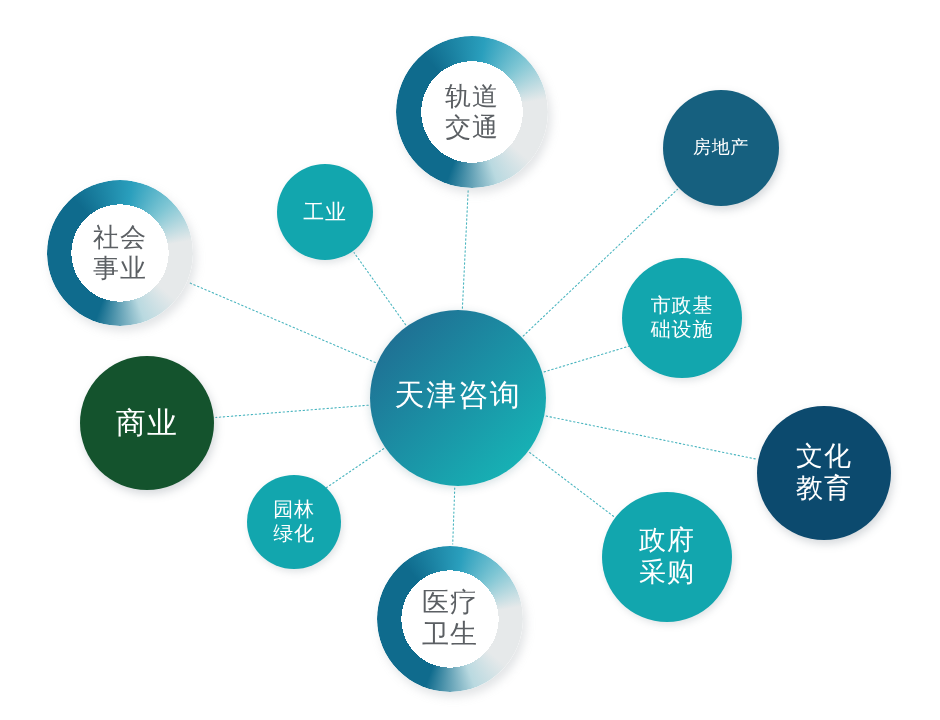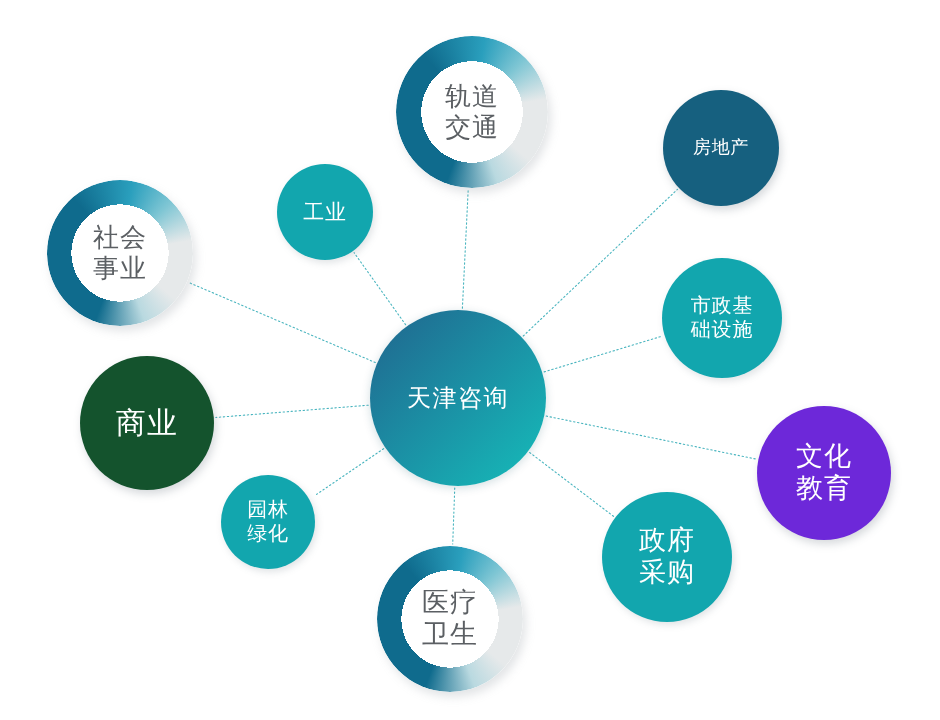--- a/index.html
+++ b/index.html
@@ -82,48 +82,48 @@
       <line x1="529.6281726023401" y1="452.49224614245014" x2="613.6768048404801" y2="516.4335500939537" stroke="#2aa8b4" stroke-width="1.1" stroke-dasharray="1.4 2.6" stroke-linecap="round" opacity="0.85"></line>
       <line x1="454.7442138991253" y1="487.94109103666324" x2="452.71315508406224" y2="544.0490908027806" stroke="#2aa8b4" stroke-width="1.1" stroke-dasharray="1.4 2.6" stroke-linecap="round" opacity="0.85"></line>
       <line x1="383.6222514152513" y1="448.67494958521337" x2="316.4945520072521" y2="494.41030522582827" stroke="#2aa8b4" stroke-width="1.1" stroke-dasharray="1.4 2.6" stroke-linecap="round" opacity="0.85"></line>
       <line x1="368.2893831171525" y1="405.2114643796501" x2="215.77813961018308" y2="417.47121064226826" stroke="#2aa8b4" stroke-width="1.1" stroke-dasharray="1.4 2.6" stroke-linecap="round" opacity="0.85"></line>
       <line x1="375.2896097408279" y1="362.51773198940845" x2="188.92532521597673" y2="282.56855667549297" stroke="#2aa8b4" stroke-width="1.1" stroke-dasharray="1.4 2.6" stroke-linecap="round" opacity="0.85"></line>
       <line x1="405.6513369904553" y1="324.7905915806368" x2="354.08259056085814" y2="252.6718935663129" stroke="#2aa8b4" stroke-width="1.1" stroke-dasharray="1.4 2.6" stroke-linecap="round" opacity="0.85"></line>
     </svg>
 
   <div id="nodes-layer">
       <div class="node center" style="left: 370px; top: 310px; width: 176px; height: 176px; background: linear-gradient(135deg, rgb(31, 111, 147) 0%, rgb(31, 111, 147) 12%, rgb(27, 143, 164) 48%, rgb(23, 176, 180) 85%, rgb(23, 176, 180) 100%);">
-        <span class="label" style="font-size: 24px;">天津咨询</span>
+        <span class="label" style="font-size: 30px; font-family: Liberation Mono, monospace;">天津咨询</span>
       </div>
       <div class="node outline" style="left: 396px; top: 36px; width: 152px; height: 152px; background: rgb(255, 255, 255); box-shadow: rgba(150, 158, 165, 0.28) 3px 5px 10px;">
         <span class="ring" style="background: conic-gradient(from 200deg, rgb(15, 107, 141) 0deg, rgb(15, 107, 141) 120deg, rgb(42, 159, 189) 170deg, rgb(127, 198, 212) 205deg, rgb(230, 233, 234) 240deg, rgb(230, 233, 234) 290deg, rgb(185, 217, 224) 320deg, rgb(15, 107, 141) 360deg); mask: radial-gradient(circle, transparent calc(50% - 3px), rgb(0, 0, 0) calc(50% - 3px));"></span>
         <span class="label" style="font-size: 26px;">轨道
 交通</span>
       </div>
       <div class="node filled shadowed" style="left: 663px; top: 90px; width: 116px; height: 116px; background: rgb(22, 96, 127);">
         <span class="label" style="font-size: 18px;">房地产</span>
       </div>
-      <div class="node filled softshadow" style="left: 662px; top: 258px; width: 120px; height: 120px; background: rgb(18, 166, 174);">
+      <div class="node filled softshadow" style="left: 622px; top: 258px; width: 120px; height: 120px; background: rgb(18, 166, 174);">
         <span class="label" style="font-size: 20px;">市政基
 础设施</span>
       </div>
-      <div class="node filled shadowed" style="left: 757px; top: 406px; width: 134px; height: 134px; background: #6d28d9;">
+      <div class="node filled shadowed" style="left: 757px; top: 406px; width: 134px; height: 134px; background: #0c4a6e;">
         <span class="label" style="font-size: 27px;">文化
 教育</span>
       </div>
       <div class="node filled softshadow" style="left: 602px; top: 492px; width: 130px; height: 130px; background: rgb(18, 166, 174); font-family: Liberation Serif, serif;">
         <span class="label" style="font-size: 27px;">政府
 采购</span>
       </div>
       <div class="node outline" style="left: 377px; top: 546px; width: 146px; height: 146px; background: rgb(255, 255, 255); box-shadow: rgba(150, 158, 165, 0.28) 3px 5px 10px;">
         <span class="ring" style="background: conic-gradient(from 200deg, rgb(15, 107, 141) 0deg, rgb(15, 107, 141) 120deg, rgb(42, 159, 189) 170deg, rgb(127, 198, 212) 205deg, rgb(230, 233, 234) 240deg, rgb(230, 233, 234) 290deg, rgb(185, 217, 224) 320deg, rgb(15, 107, 141) 360deg); mask: radial-gradient(circle, transparent calc(50% - 3px), rgb(0, 0, 0) calc(50% - 3px));"></span>
         <span class="label" style="font-size: 27px;">医疗
 卫生</span>
       </div>
-      <div class="node filled softshadow" style="left: 221px; top: 475px; width: 94px; height: 94px; background: rgb(18, 166, 174);">
+      <div class="node filled softshadow" style="left: 247px; top: 475px; width: 94px; height: 94px; background: rgb(18, 166, 174);">
         <span class="label" style="font-size: 20px;">园林
 绿化</span>
       </div>
       <div class="node filled shadowed" style="left: 80px; top: 356px; width: 134px; height: 134px; background: #14532d;">
         <span class="label" style="font-size: 30px;">商业</span>
       </div>
       <div class="node outline" style="left: 47px; top: 180px; width: 146px; height: 146px; background: rgb(255, 255, 255); box-shadow: rgba(150, 158, 165, 0.28) 3px 5px 10px;">
         <span class="ring" style="background: conic-gradient(from 200deg, rgb(15, 107, 141) 0deg, rgb(15, 107, 141) 120deg, rgb(42, 159, 189) 170deg, rgb(127, 198, 212) 205deg, rgb(230, 233, 234) 240deg, rgb(230, 233, 234) 290deg, rgb(185, 217, 224) 320deg, rgb(15, 107, 141) 360deg); mask: radial-gradient(circle, transparent calc(50% - 3px), rgb(0, 0, 0) calc(50% - 3px));"></span>
         <span class="label" style="font-size: 26px;">社会
 事业</span>

